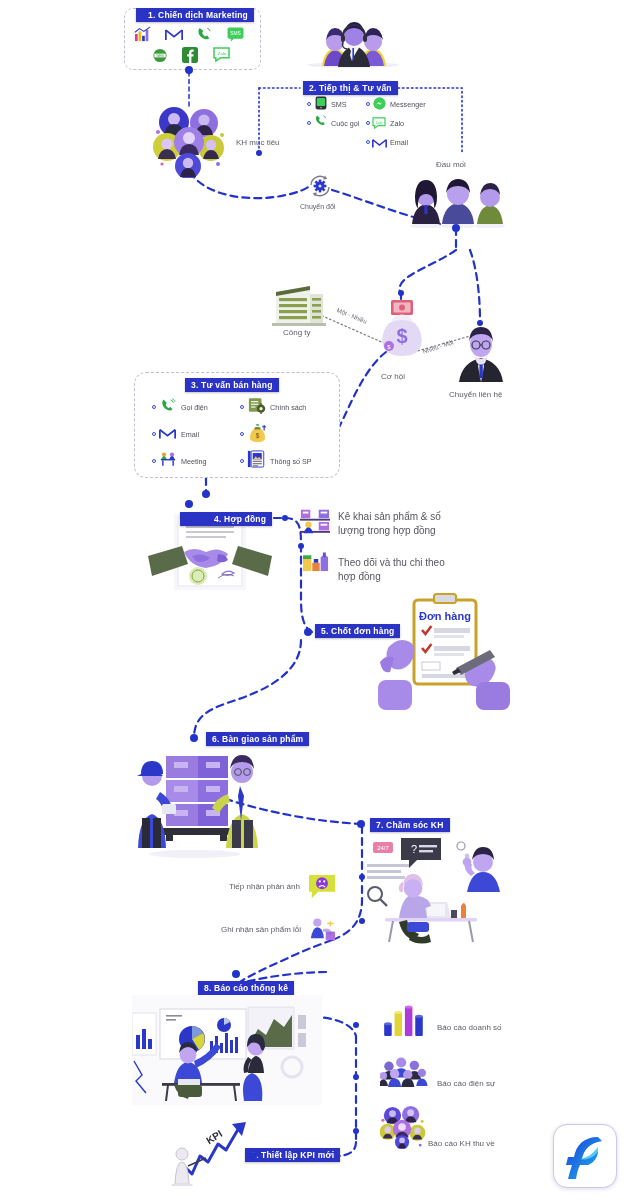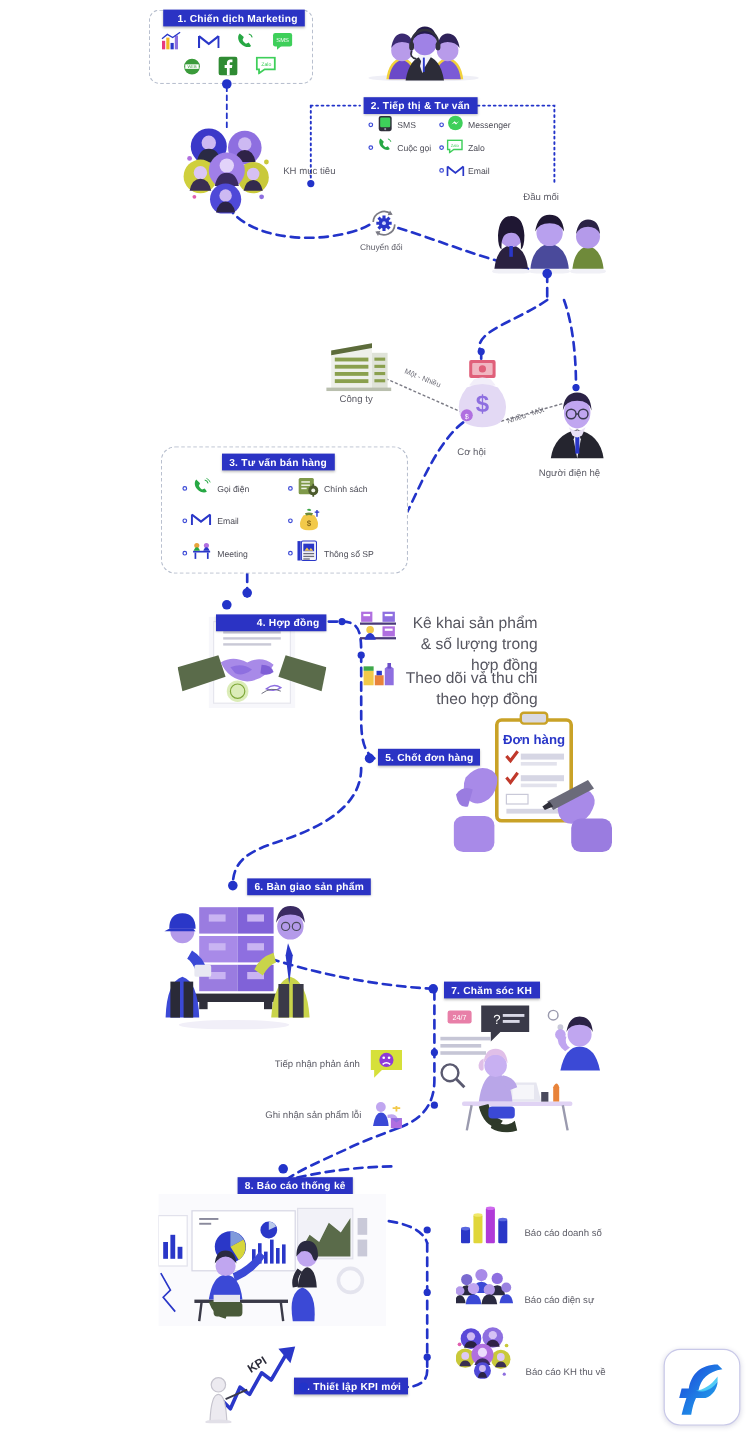--- a/index.html
+++ b/index.html
@@ -9,21 +9,21 @@
     color:#555;
   }
   #stage{position:absolute;inset:0;width:627px;height:1200px;background:#ffffff;}
   .badge{
     position:absolute;background:#2b33c4;color:#fff;
     font-size:8.5px;font-weight:bold;letter-spacing:.2px;
     padding:2.5px 6px 3px 6px;white-space:nowrap;line-height:1;
     box-shadow:0 1px 2px rgba(0,0,0,.25);
   }
   .cap{position:absolute;font-size:8px;color:#5c5c66;white-space:nowrap;}
-  .cap2{position:absolute;font-size:13px;color:#55555f;line-height:1.35;text-align:right;}
+  .cap2{position:absolute;font-size:10px;color:#55555f;line-height:1.35;}
   .rel-lbl{position:absolute;font-size:6.2px;color:#6b6b75;white-space:nowrap;}
 
   
   .panel{position:absolute;border:1px dashed #b9c0cf;border-radius:9px;background:#fff;}
   .panel.round{border-radius:12px;}
 
   .opt{position:absolute;font-size:7.2px;color:#4e4e58;white-space:nowrap;}
   .bullet{position:absolute;width:4px;height:4px;border:1px solid #3b49d6;border-radius:50%;box-sizing:border-box;}
 
   
@@ -365,21 +365,21 @@
       <path d="M26 32 l3 8 l-3 16 l-3-16 z" fill="#f2f2f8"></path>
       <rect x="24.4" y="36" width="3.4" height="16" fill="#2a37c8"></rect>
       <path d="M19 30 q7 6 14 0 l-3 7 q-4 3-8 0z" fill="#e9e2f6"></path>
       <ellipse cx="26" cy="18" rx="11" ry="13" fill="#c0a6f0"></ellipse>
       <path d="M14 16 q1-15 12-15 q11 0 12 15 q-2-8-12-8 q-10 0-12 8z" fill="#2b2246"></path>
       <circle cx="21" cy="19" r="4" fill="none" stroke="#3a3a50" stroke-width="1.2"></circle>
       <circle cx="31" cy="19" r="4" fill="none" stroke="#3a3a50" stroke-width="1.2"></circle>
       <line x1="25" y1="19" x2="27" y2="19" stroke="#3a3a50" stroke-width="1.2"></line>
     </svg>
   </div>
-  <div class="cap" style="left:449px;top:390px;">Người điện hệ</div>
+  <div class="cap" style="left:449px;top:390px;">Chuyển liên hệ</div>
   <div class="dot sm" style="left:477px;top:320px;"></div>
 
   <div class="panel round" style="left:134px;top:372px;width:204px;height:104px;"></div>
   <div class="badge" style="left:185px;top:378px;">3. Tư vấn bán hàng</div>
 
   <div class="bullet" style="left:152px;top:405px;"></div>
   <div class="ic" style="left:160px;top:398px;width:16px;height:16px;">
     <svg viewBox="0 0 16 16" width="16" height="16">
       <path d="M3.5 1.6 C1.8 3.4 1.8 7 4.4 9.7 C7 12.4 10.6 13.3 12.4 11.6 L10.6 9 L8.4 9.9 C7 9 6.2 8.1 5.7 6.8 L6.7 4.8 Z" fill="#27a844"></path>
       <path d="M10.6 2 a3.6 3.6 0 0 1 2.8 2.8" stroke="#27a844" stroke-width=".9" fill="none"></path>
@@ -813,21 +813,21 @@
       <circle cx="23" cy="23" r="4" fill="#ecdcfc"></circle>
         <path d="M16 34 q2-6 7-6 q5 0 7 6z" fill="#3a2a62"></path>
       <circle cx="23" cy="39" r="7.4" fill="#4f49d8"></circle>
       <circle cx="23" cy="37" r="3" fill="#cdb9f2"></circle>
         <path d="M19 45 q1-5 4-5 q3 0 4 5z" fill="#2b2347"></path>
       <circle cx="3" cy="16" r="1.6" fill="#e05fb0"></circle>
       <circle cx="44" cy="17" r="1.6" fill="#c9c93a"></circle>
       <circle cx="42" cy="42" r="1.4" fill="#8e6fe0"></circle>
     </svg>
   </div>
-  <div class="cap" style="left:438px;top:1139px;">Báo cáo KH thu về</div>
+  <div class="cap" style="left:428px;top:1139px;">Báo cáo KH thu về</div>
   <div class="dot sm" style="left:353px;top:1128px;"></div>
 
   <div class="ic" style="left:166px;top:1114px;width:86px;height:72px;">
     <svg viewBox="0 0 86 72" width="86" height="72">
 
       <path d="M12 66 L20 54 L26 60 L34 42 L42 48 L52 30 L60 36 L74 12" stroke="#2a37c8" stroke-width="3" fill="none" stroke-linejoin="round"></path>
       <path d="M66 10 L80 8 L76 22 Z" fill="#2a37c8"></path>
       <text x="50" y="26" font-size="10" font-weight="bold" fill="#2a2a38" text-anchor="middle" transform="rotate(-32 50 26)" font-family="Liberation Sans">KPI</text>
 
       <g>

